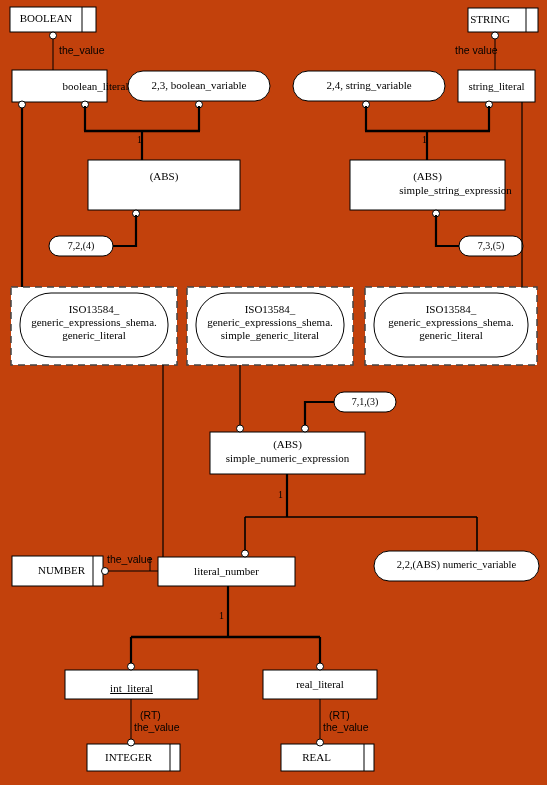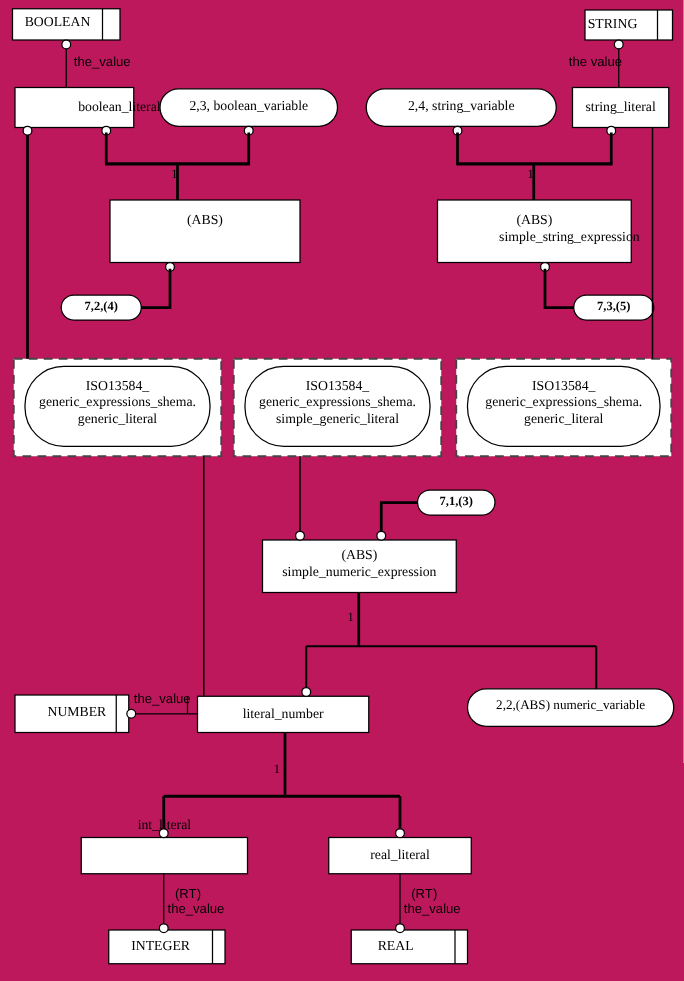--- a/index.html
+++ b/index.html
@@ -4,21 +4,21 @@
 <style>
   html, body {
     margin: 0;
     padding: 0;
     background: #ffffff;
   }
   #diagram-root {
     position: relative;
     width: 547px;
     height: 785px;
-    background: #be185d;
+    background: #c2410c;
     font-family: "Liberation Serif", "DejaVu Serif", serif;
     overflow: hidden;
   }
   #diagram-svg {
     position: absolute;
     left: 0;
     top: 0;
     width: 547px;
     height: 785px;
   }
@@ -49,21 +49,20 @@
     white-space: pre;
   }
   .ref-label {
     position: absolute;
     text-align: center;
     color: #000;
     font-family: "Liberation Serif", "DejaVu Serif", serif;
     font-size: 10px;
     line-height: 11px;
     white-space: pre;
-    font-weight: bold;
   }
 </style>
 </head>
 <body>
 
 <div id="diagram-root">
 
   <svg id="diagram-svg" viewBox="0 0 547 785">
 
     <g>
@@ -239,21 +238,21 @@
   <div class="node-label" style="left:87px; top:751px; width:83px;">INTEGER</div>
 
   <div class="node-label" style="left:281px; top:751px; width:71px;">REAL</div>
 
   <div class="node-label" style="left:12px; top:80px; width:95px;padding-left:36px;">boolean_literal</div>
 
   <div class="node-label" style="left:458px; top:80px; width:77px;">string_literal</div>
 
   <div class="node-label" style="left:158px; top:565px; width:137px;">literal_number</div>
 
-  <div class="node-label" style="left:65px; top:654px; width:133px;">int_literal</div>
+  <div class="node-label" style="left:65px; top:682px; width:133px;text-decoration:underline;">int_literal</div>
 
   <div class="node-label" style="left:263px; top:678px; width:114px;">real_literal</div>
 
   <div class="node-label" style="left:88px; top:170px; width:152px;">(ABS)</div>
 
   <div class="node-label" style="left:350px; top:170px; width:155px;">(ABS)</div>
   <div class="node-label" style="left:350px; top:184px; width:155px;padding-left:28px;">simple_string_expression</div>
 
   <div class="node-label" style="left:210px; top:438px; width:155px;">(ABS)</div>
   <div class="node-label" style="left:210px; top:452px; width:155px;">simple_numeric_expression</div>

